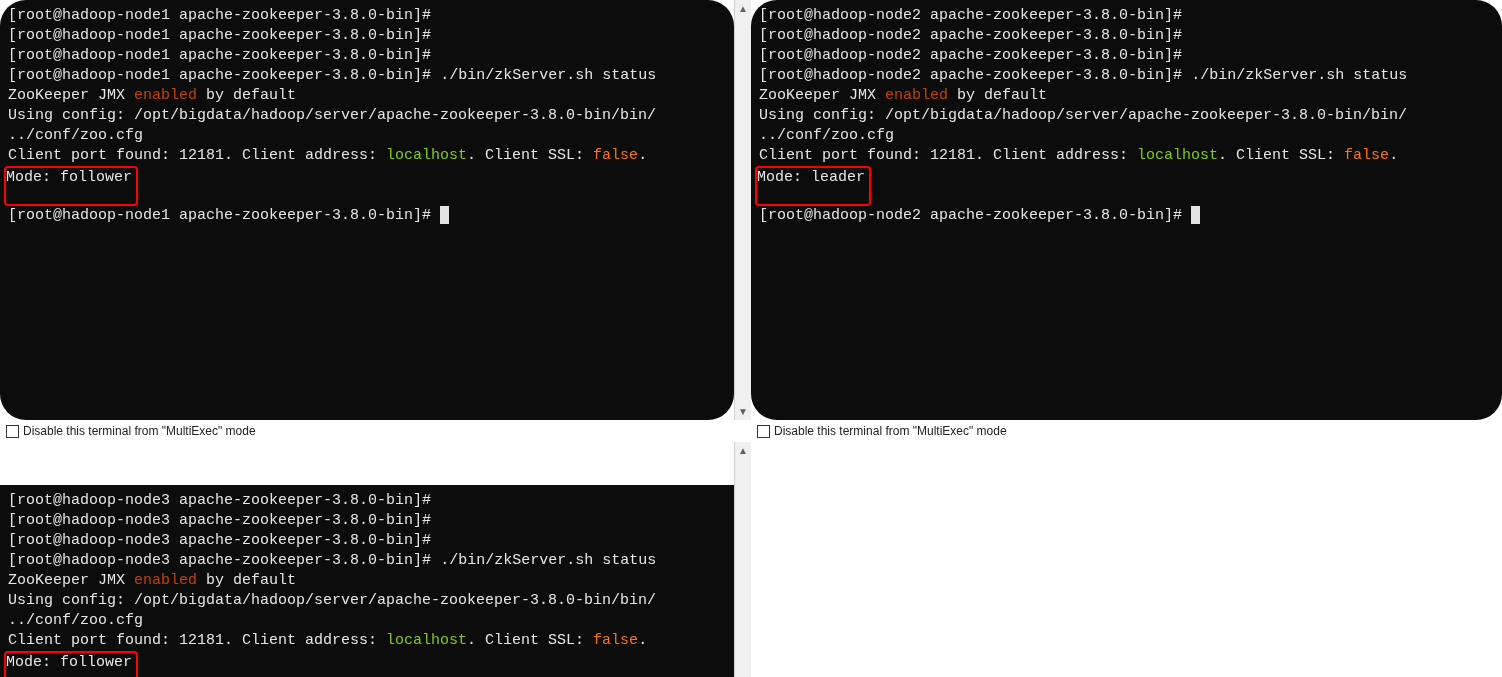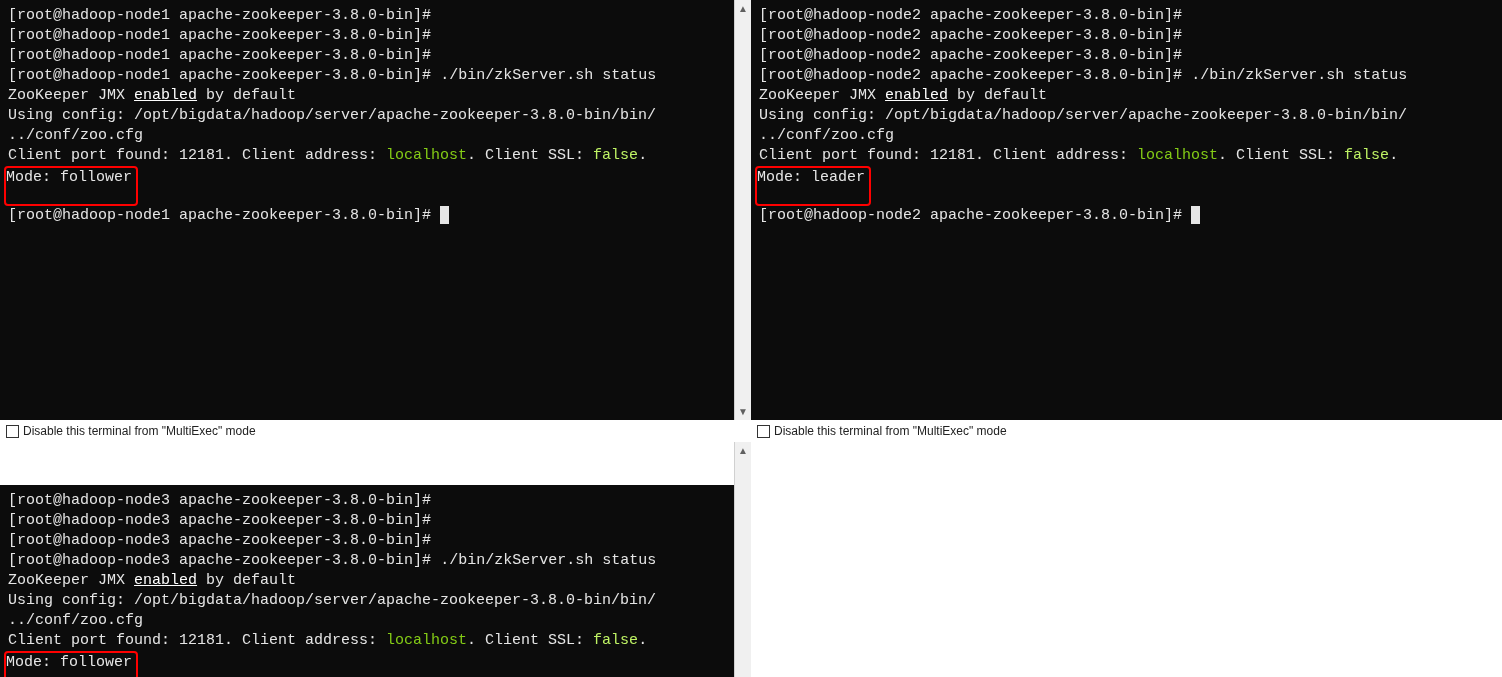--- a/index.html
+++ b/index.html
@@ -29,24 +29,24 @@
     color: #e5e5e5;
     font-family: "Consolas", "Courier New", monospace;
     font-size: 15px;
     line-height: 20px;
     padding: 6px 8px 6px 8px;
     white-space: pre;
     flex: 1;
     position: relative;
     overflow: hidden;
   }
-  .pane-top .terminal { height: 420px; }
+  .pane-top .terminal { height: 420px; border-radius: 26px; }
   .pane-bottom .terminal { height: 272px; margin-top: 43px; }
-  .green { color: #ffffff; text-decoration: underline; }
-  .red { color: #bef264; }
+  .green { color: #c2410c; }
+  .red { color: #f97316; }
   .magenta { color: #84cc16; }
   .highlight-box {
     border: 2px solid #ff0000;
     border-radius: 4px;
     display: inline-block;
     padding: 0 4px 16px 0;
     margin-left: -4px;
   }
   .cursor {
     display: inline-block;

